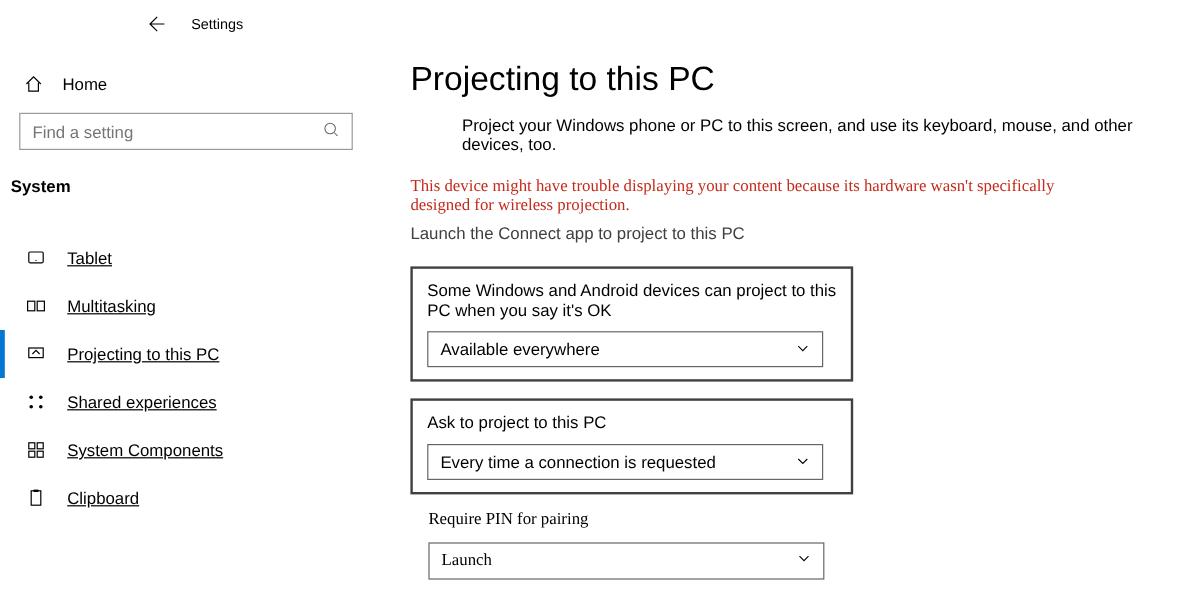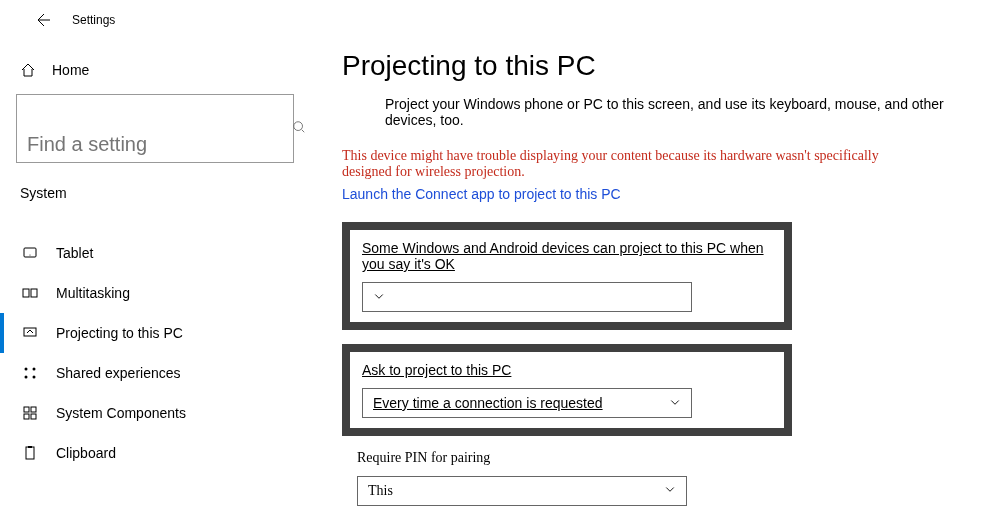--- a/index.html
+++ b/index.html
@@ -1,38 +1,38 @@
 <!DOCTYPE html>
 <html><head>
   <meta charset="utf-8">
   <style>
     * { box-sizing: border-box; margin: 0; padding: 0; }
     body { font-family: "Segoe UI", Tahoma, sans-serif; font-size: 14px; color: #000; background: #fff; width: 999px; height: 510px; overflow: hidden; }
     .window { display: flex; height: 100%; }
     .left { width: 310px; background: #fff; padding: 0; display: flex; flex-direction: column; position: relative; }
-    .titlebar { display: flex; align-items: center; padding: 10px 20px 10px 36px; height: 40px; }
+    .titlebar { display: flex; align-items: center; padding: 10px 20px 10px 36px; height: 40px; justify-content: center; }
     .back-arrow { margin-right: 20px; display: inline-flex; align-items: center; }
     .title { font-size: 12px; }
     .home-row { display: flex; align-items: center; padding: 12px 20px 12px 20px; margin-top: 10px; text-align: right; }
     .home-row .hicon { margin-right: 16px; display: inline-flex; align-items: center; }
     .search-wrap { padding: 0 16px; margin-top: 4px; margin-bottom: 10px; }
     .search { display: flex; align-items: center; justify-content: space-between; border: 1px solid #999; padding: 6px 10px; background: #fff; }
-    .search input { border: none; outline: none; flex: 1; font-size: 20px; background: transparent; margin-top: 32px; }
-    .section-label { padding: 12px 20px; font-weight: 400; font-size: 14px; }
+    .search input { border: none; outline: none; flex: 1; font-size: 14px; background: transparent; }
+    .section-label { padding: 12px 9px; font-weight: 700; font-size: 14px; }
     .nav { margin-top: 20px; }
-    .nav-item { display: flex; align-items: center; padding: 12px 20px 12px 20px; cursor: default; }
+    .nav-item { display: flex; align-items: center; padding: 12px 20px 12px 20px; cursor: default; text-decoration: underline; }
     .nav-item .nicon { width: 20px; margin-right: 16px; display: inline-flex; align-items: center; justify-content: center; }
     .nav-item.selected { border-left: 4px solid #0078d4; padding-left: 16px; }
     .right { flex: 1; padding: 50px 30px 0 32px; overflow: hidden; }
     .page-title { font-size: 28px; font-weight: 400; margin-bottom: 14px; }
     .page-subtitle { font-size: 14px; max-width: 560px; margin-bottom: 20px; margin-left: 43px; }
     .warning { color: #c42b1c; max-width: 560px; margin-bottom: 6px; font-family: Liberation Serif, serif; }
-    .link { color: #1d4ed8; margin-bottom: 20px; cursor: pointer; }
+    .link { color: #404040; margin-bottom: 20px; cursor: pointer; }
     .group { margin-top: 14px; }
-    .group.highlight { border: 8px solid #404040; padding: 10px 12px; width: 450px; text-decoration: underline; }
+    .group.highlight { border: 2px solid #404040; padding: 10px 12px; width: 369px; }
     .group-label { font-size: 14px; margin-bottom: 10px; max-width: 420px; }
     .dropdown { width: 330px; border: 1px solid #666; display: flex; align-items: center; justify-content: space-between; padding: 6px 10px; background: #fff; }
   </style>
 </head>
 <body>
 
 <div class="window">
   <div class="left">
     <div class="titlebar">
       <span class="back-arrow">
@@ -130,20 +130,21 @@
 
   <div class="right">
     <div class="page-title">Projecting to this PC</div>
     <div class="page-subtitle">Project your Windows phone or PC to this screen, and use its keyboard, mouse, and other devices, too.</div>
     <div class="warning">This device might have trouble displaying your content because its hardware wasn't specifically designed for wireless projection.</div>
     <div class="link">Launch the Connect app to project to this PC</div>
 
     <div class="group highlight">
       <div class="group-label">Some Windows and Android devices can project to this PC when you say it's OK</div>
       <div class="dropdown">
+        <span>Available everywhere</span>
         <span>
           <svg width="12" height="12" viewBox="0 0 16 16">
               <path d="M3 6 L8 11 L13 6" stroke="#000" stroke-width="1.2" fill="none"></path>
             </svg>
         </span>
       </div>
     </div>
 
     <div class="group highlight">
       <div class="group-label">Ask to project to this PC</div>
@@ -153,21 +154,21 @@
           <svg width="12" height="12" viewBox="0 0 16 16">
               <path d="M3 6 L8 11 L13 6" stroke="#000" stroke-width="1.2" fill="none"></path>
             </svg>
         </span>
       </div>
     </div>
 
     <div class="group" style="padding-left:15px;font-family:Liberation Serif, serif;">
       <div class="group-label">Require PIN for pairing</div>
       <div class="dropdown">
-        <span>This</span>
+        <span>Launch</span>
         <span>
           <svg width="12" height="12" viewBox="0 0 16 16">
               <path d="M3 6 L8 11 L13 6" stroke="#000" stroke-width="1.2" fill="none"></path>
             </svg>
         </span>
       </div>
     </div>
   </div>
 </div>
 

